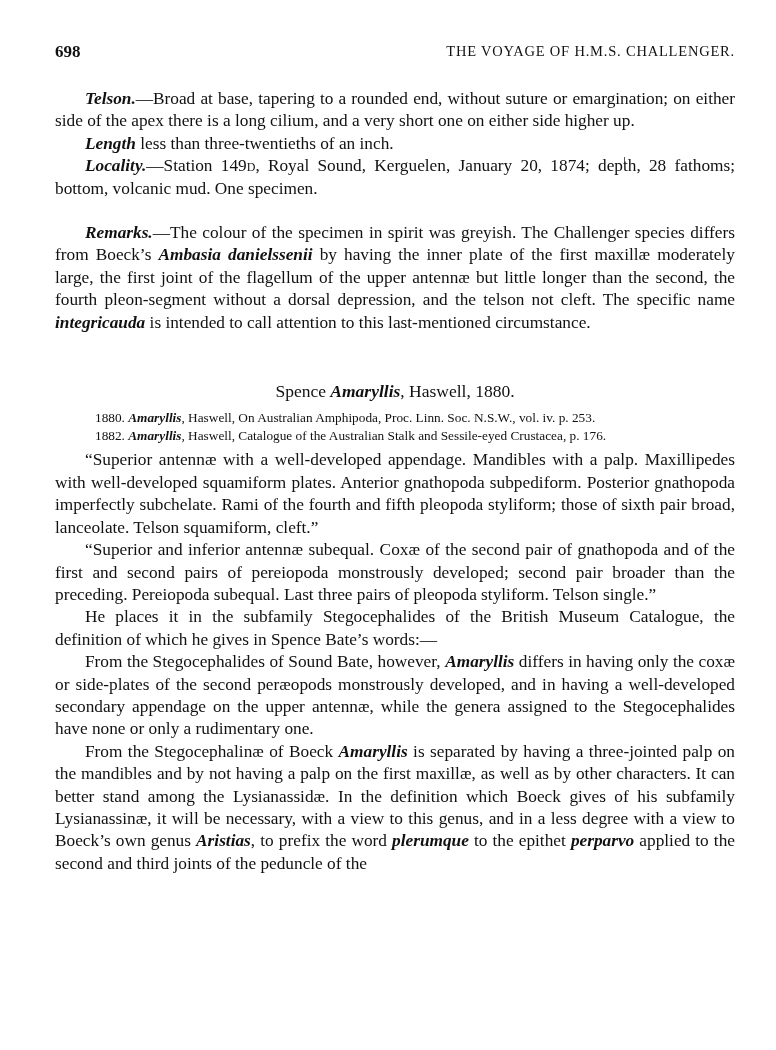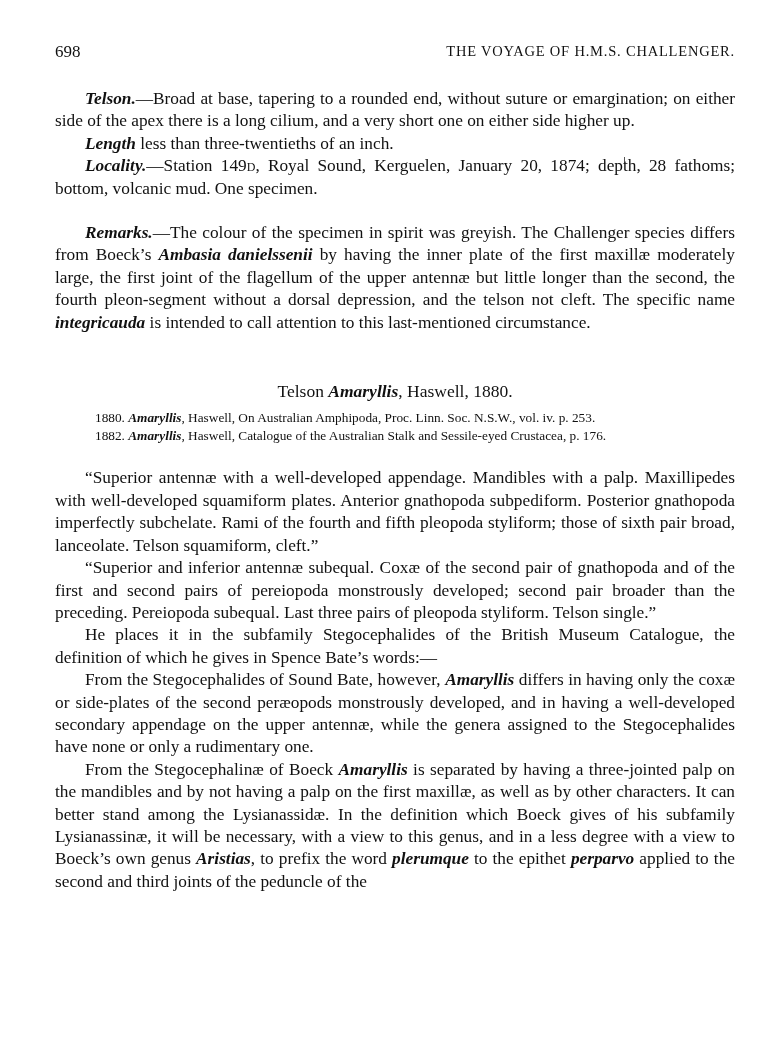--- a/index.html
+++ b/index.html
@@ -1,53 +1,53 @@
 <!DOCTYPE html>
 <html><head>
 <meta charset="utf-8">
 <style>
   html, body { margin: 0; padding: 0; background: #ffffff; }
   body { width: 776px; height: 1050px; overflow: hidden; position: relative;
          font-family: "DejaVu Serif", "Liberation Serif", serif; color: #111; }
   .page { position: absolute; left: 0; top: 0; width: 776px; height: 1050px; }
   .header { position: absolute; top: 42px; left: 55px; width: 680px; height: 24px;
             font-family: "Liberation Serif", serif; }
-  .pagenum { position: absolute; left: 0; top: 0; font-size: 17px; font-weight: normal; }
+  .pagenum { position: absolute; left: 0; top: 0; font-size: 17px; font-weight: bold; }
   .running { position: absolute; left: 0; width: 680px; text-align: right; top: 1px;
              font-size: 14.5px; letter-spacing: 0.8px; }
   .body { position: absolute; left: 55px; top: 88px; width: 680px;
           font-family: "Liberation Serif", serif; font-size: 17.3px; line-height: 22.4px;
           text-align: justify; }
   p { margin: 0; text-indent: 30px; }
   .gap-s { height: 22px; }
   .gap-l { height: 46px; }
   .genus { text-align: center; text-indent: 0; font-size: 17.5px; margin-bottom: 7px; }
   .syn { text-indent: 0; padding-left: 40px; font-size: 13.3px; line-height: 17.5px; }
-  .syn-list { margin-bottom: 23px; }
+  .syn-list { margin-bottom: 5px; }
   em { font-style: italic; font-weight: bold; }
   .sc { font-variant: small-caps; }
   .mark { position: absolute; left: 624px; top: 157px; width: 1px; height: 6px; background: #555; }
 </style>
 </head>
 <body>
 
 <div class="page">
   <div class="header">
     <span class="pagenum">698</span>
     <span class="running">THE VOYAGE OF H.M.S. CHALLENGER.</span>
   </div>
   <div class="mark"></div>
   <div class="body" id="body">
       <p><em>Telson.</em><span>—Broad at base, tapering to a rounded end, without suture or emargination; on either side of the apex there is a long cilium, and a very short one on either side higher up.</span></p>
       <p><em>Length</em><span> less than three-twentieths of an inch.</span></p>
       <p><em>Locality.</em><span>—Station 149</span><span class="sc">d</span><span>, Royal Sound, Kerguelen, January 20, 1874; depth, 28 fathoms; bottom, volcanic mud.   One specimen.</span></p>
       <div class="gap-s"></div>
       <p><em>Remarks.</em><span>—The colour of the specimen in spirit was greyish.  The Challenger species differs from Boeck’s </span><em>Ambasia danielssenii</em><span> by having the inner plate of the first maxillæ moderately large, the first joint of the flagellum of the upper antennæ but little longer than the second, the fourth pleon-segment without a dorsal depression, and the telson not cleft.  The specific name </span><em>integricauda</em><span> is intended to call attention to this last-mentioned circumstance.</span></p>
       <div class="gap-l"></div>
-      <p class="genus"><span>Telson </span><em>Amaryllis</em><span>, Haswell, 1880.</span></p>
+      <p class="genus"><span>Spence </span><em>Amaryllis</em><span>, Haswell, 1880.</span></p>
       <div class="syn-list">
         <p class="syn"><span>1880.  </span><em>Amaryllis</em><span>, Haswell, On Australian Amphipoda, Proc. Linn. Soc. N.S.W., vol. iv. p. 253.</span></p>
         <p class="syn"><span>1882.  </span><em>Amaryllis</em><span>, Haswell, Catalogue of the Australian Stalk and Sessile-eyed Crustacea, p. 176.</span></p>
       </div>
       <p><span>“Superior antennæ with a well-developed appendage.  Mandibles with a palp. Maxillipedes with well-developed squamiform plates.  Anterior gnathopoda subpediform. Posterior gnathopoda imperfectly subchelate.  Rami of the fourth and fifth pleopoda styliform; those of sixth pair broad, lanceolate.  Telson squamiform, cleft.”</span></p>
       <p><span>“Superior and inferior antennæ subequal.  Coxæ of the second pair of gnathopoda and of the first and second pairs of pereiopoda monstrously developed; second pair broader than the preceding.  Pereiopoda subequal.  Last three pairs of pleopoda styliform. Telson single.”</span></p>
       <p><span>He places it in the subfamily Stegocephalides of the British Museum Catalogue, the definition of which he gives in Spence Bate’s words:—</span></p>
       <p><span>From the Stegocephalides of Sound Bate, however, </span><em>Amaryllis</em><span> differs in having only the coxæ or side-plates of the second peræopods monstrously developed, and in having a well-developed secondary appendage on the upper antennæ, while the genera assigned to the Stegocephalides have none or only a rudimentary one.</span></p>
       <p><span>From the Stegocephalinæ of Boeck </span><em>Amaryllis</em><span> is separated by having a three-jointed palp on the mandibles and by not having a palp on the first maxillæ, as well as by other characters.  It can better stand among the Lysianassidæ.  In the definition which Boeck gives of his subfamily Lysianassinæ, it will be necessary, with a view to this genus, and in a less degree with a view to Boeck’s own genus </span><em>Aristias</em><span>, to prefix the word </span><em>plerumque</em><span> to the epithet </span><em>perparvo</em><span> applied to the second and third joints of the peduncle of the</span></p>
     </div>

